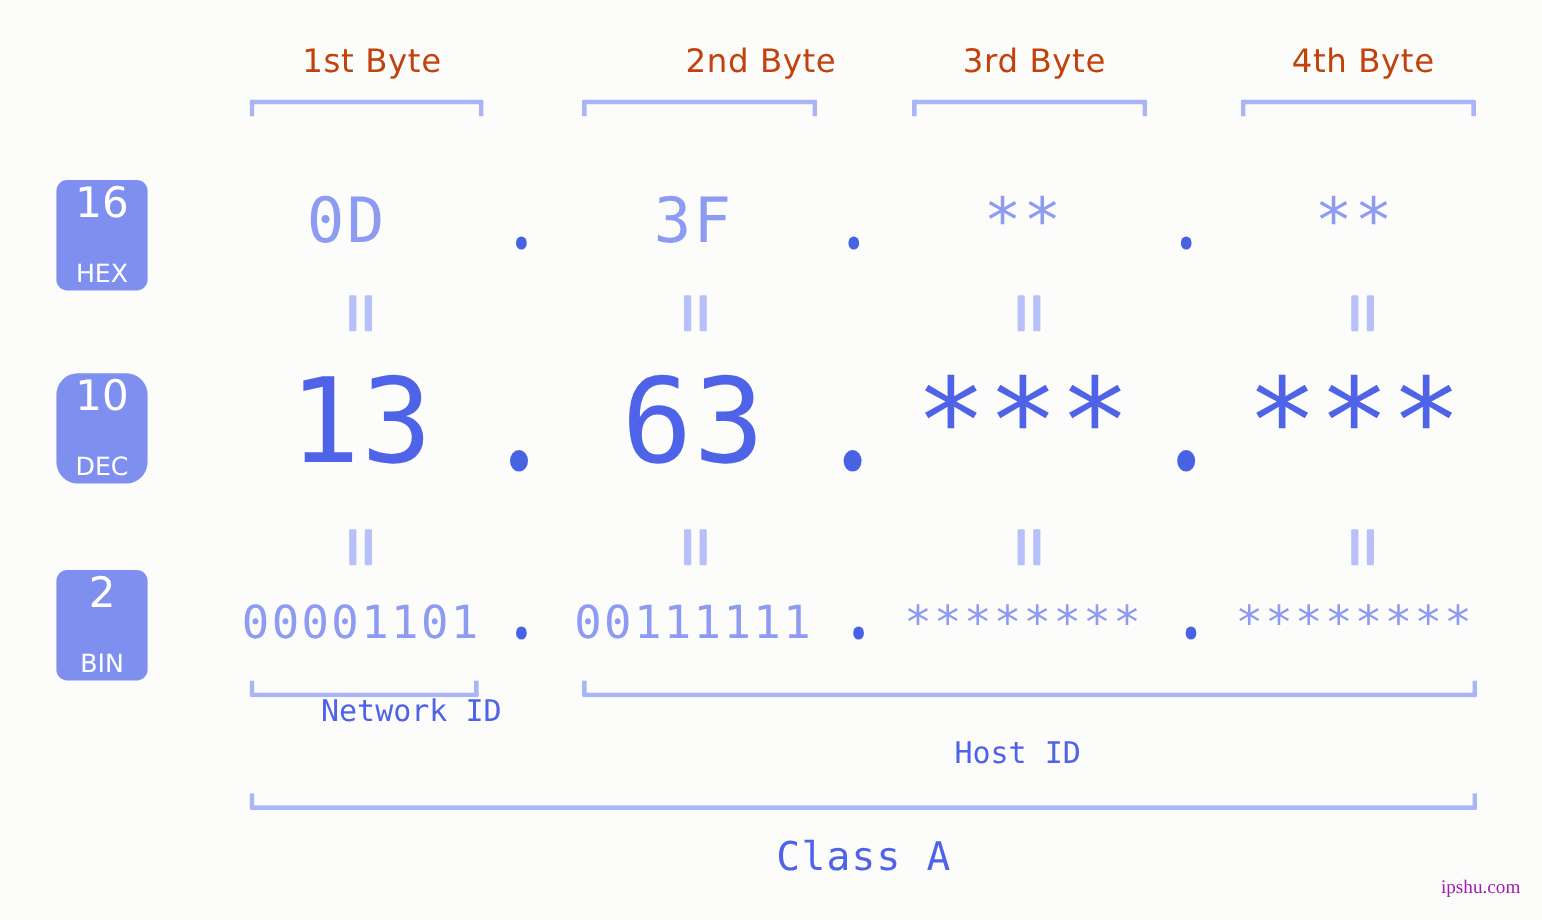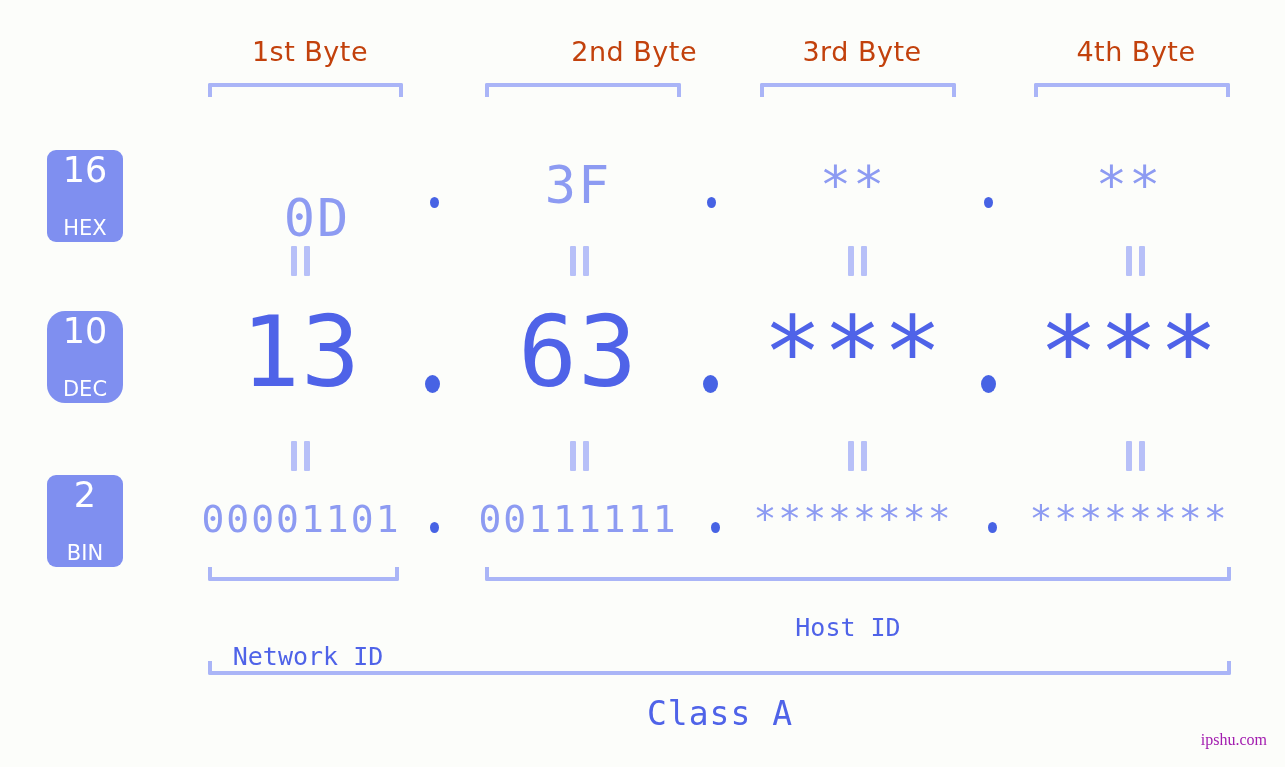--- a/index.html
+++ b/index.html
@@ -178,21 +178,21 @@
   <div class="bracket bracket-down" style="left:208px; top:83px; width:195px;"></div>
   <div class="bracket bracket-down" style="left:485px; top:83px; width:196px;"></div>
   <div class="bracket bracket-down" style="left:760px; top:83px; width:196px;"></div>
   <div class="bracket bracket-down" style="left:1034px; top:83px; width:196px;"></div>
 
   <div class="badge" style="left:47px; top:150px; height:92px;">
     <span class="num">16</span>
     <span class="base">HEX</span>
   </div>
 
-  <div class="val hex-val" style="left:212px; top:155px; width:210px;margin-top:33px;">0D</div>
+  <div class="val hex-val" style="left:184px; top:155px; width:210px;">0D</div>
   <div class="dot dot-sm" style="left:430px; top:197px;"></div>
   <div class="val hex-val" style="left:473px; top:155px; width:210px;">3F</div>
   <div class="dot dot-sm" style="left:707px; top:197px;"></div>
   <div class="val hex-star" style="left:748px; top:155px; width:210px;">**</div>
   <div class="dot dot-sm" style="left:984px; top:197px;"></div>
   <div class="val hex-star" style="left:1024px; top:155px; width:210px;">**</div>
 
   <div class="eqs" style="left:291px; top:246px;">
     <i></i>
       <i></i>
@@ -249,21 +249,21 @@
   <div class="dot dot-bin" style="left:430px; top:522px;"></div>
   <div class="val bin-val" style="left:473px; top:497px; width:210px;">00111111</div>
   <div class="dot dot-bin" style="left:711px; top:522px;"></div>
   <div class="val bin-val" style="left:748px; top:497px; width:210px;">********</div>
   <div class="dot dot-bin" style="left:988px; top:522px;"></div>
   <div class="val bin-val" style="left:1024px; top:497px; width:210px;">********</div>
 
   <div class="bracket bracket-up" style="left:208px; top:567px; width:191px;"></div>
   <div class="bracket bracket-up" style="left:485px; top:567px; width:746px;"></div>
 
-  <div class="sec-label" style="left:198px; top:642px; width:220px;">Network ID</div>
+  <div class="sec-label" style="left:198px; top:578px; width:220px;text-align:right;">Network ID</div>
   <div class="sec-label" style="left:738px; top:613px; width:220px;">Host ID</div>
 
   <div class="bracket bracket-up" style="left:208px; top:661px; width:1023px;"></div>
   <div class="class-label" style="left:520px; top:694px; width:400px;">Class A</div>
 
   <div class="watermark">ipshu.com</div>
 
 </div>
 
 </body></html>

